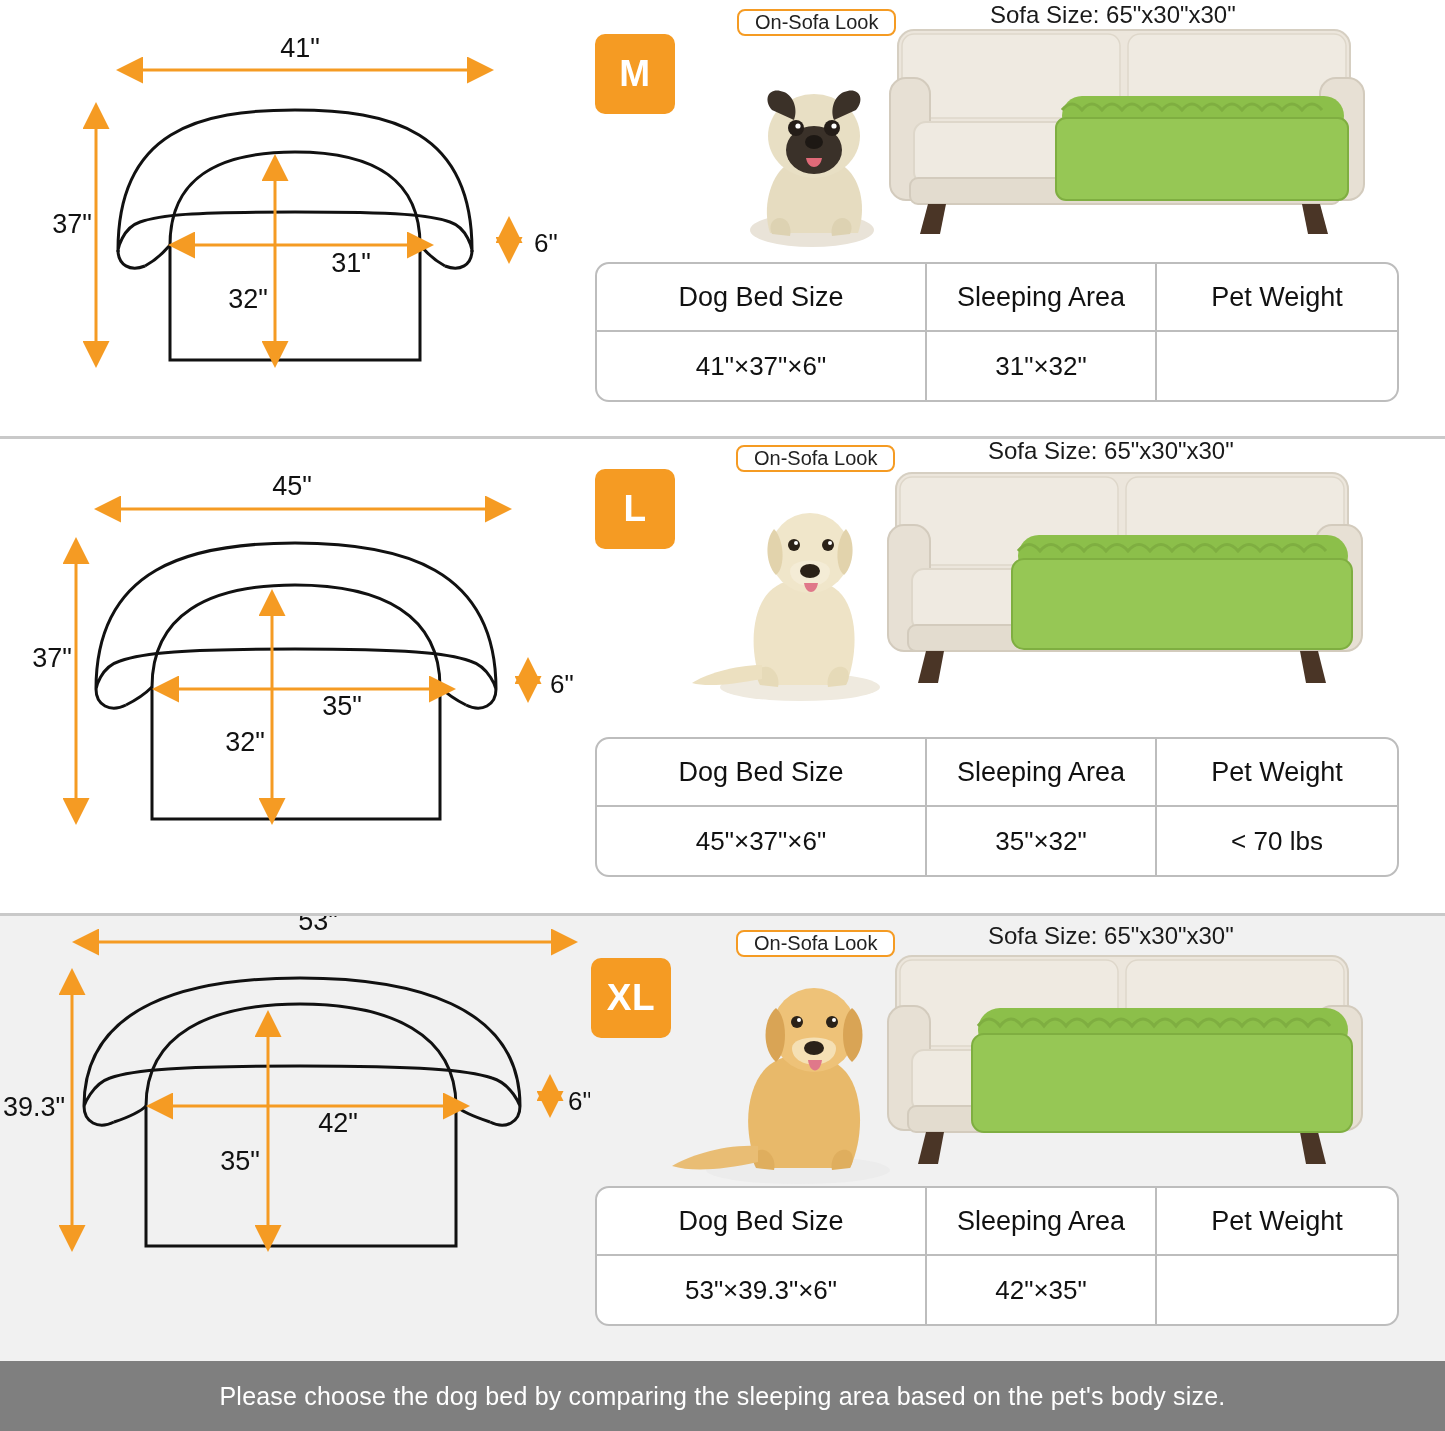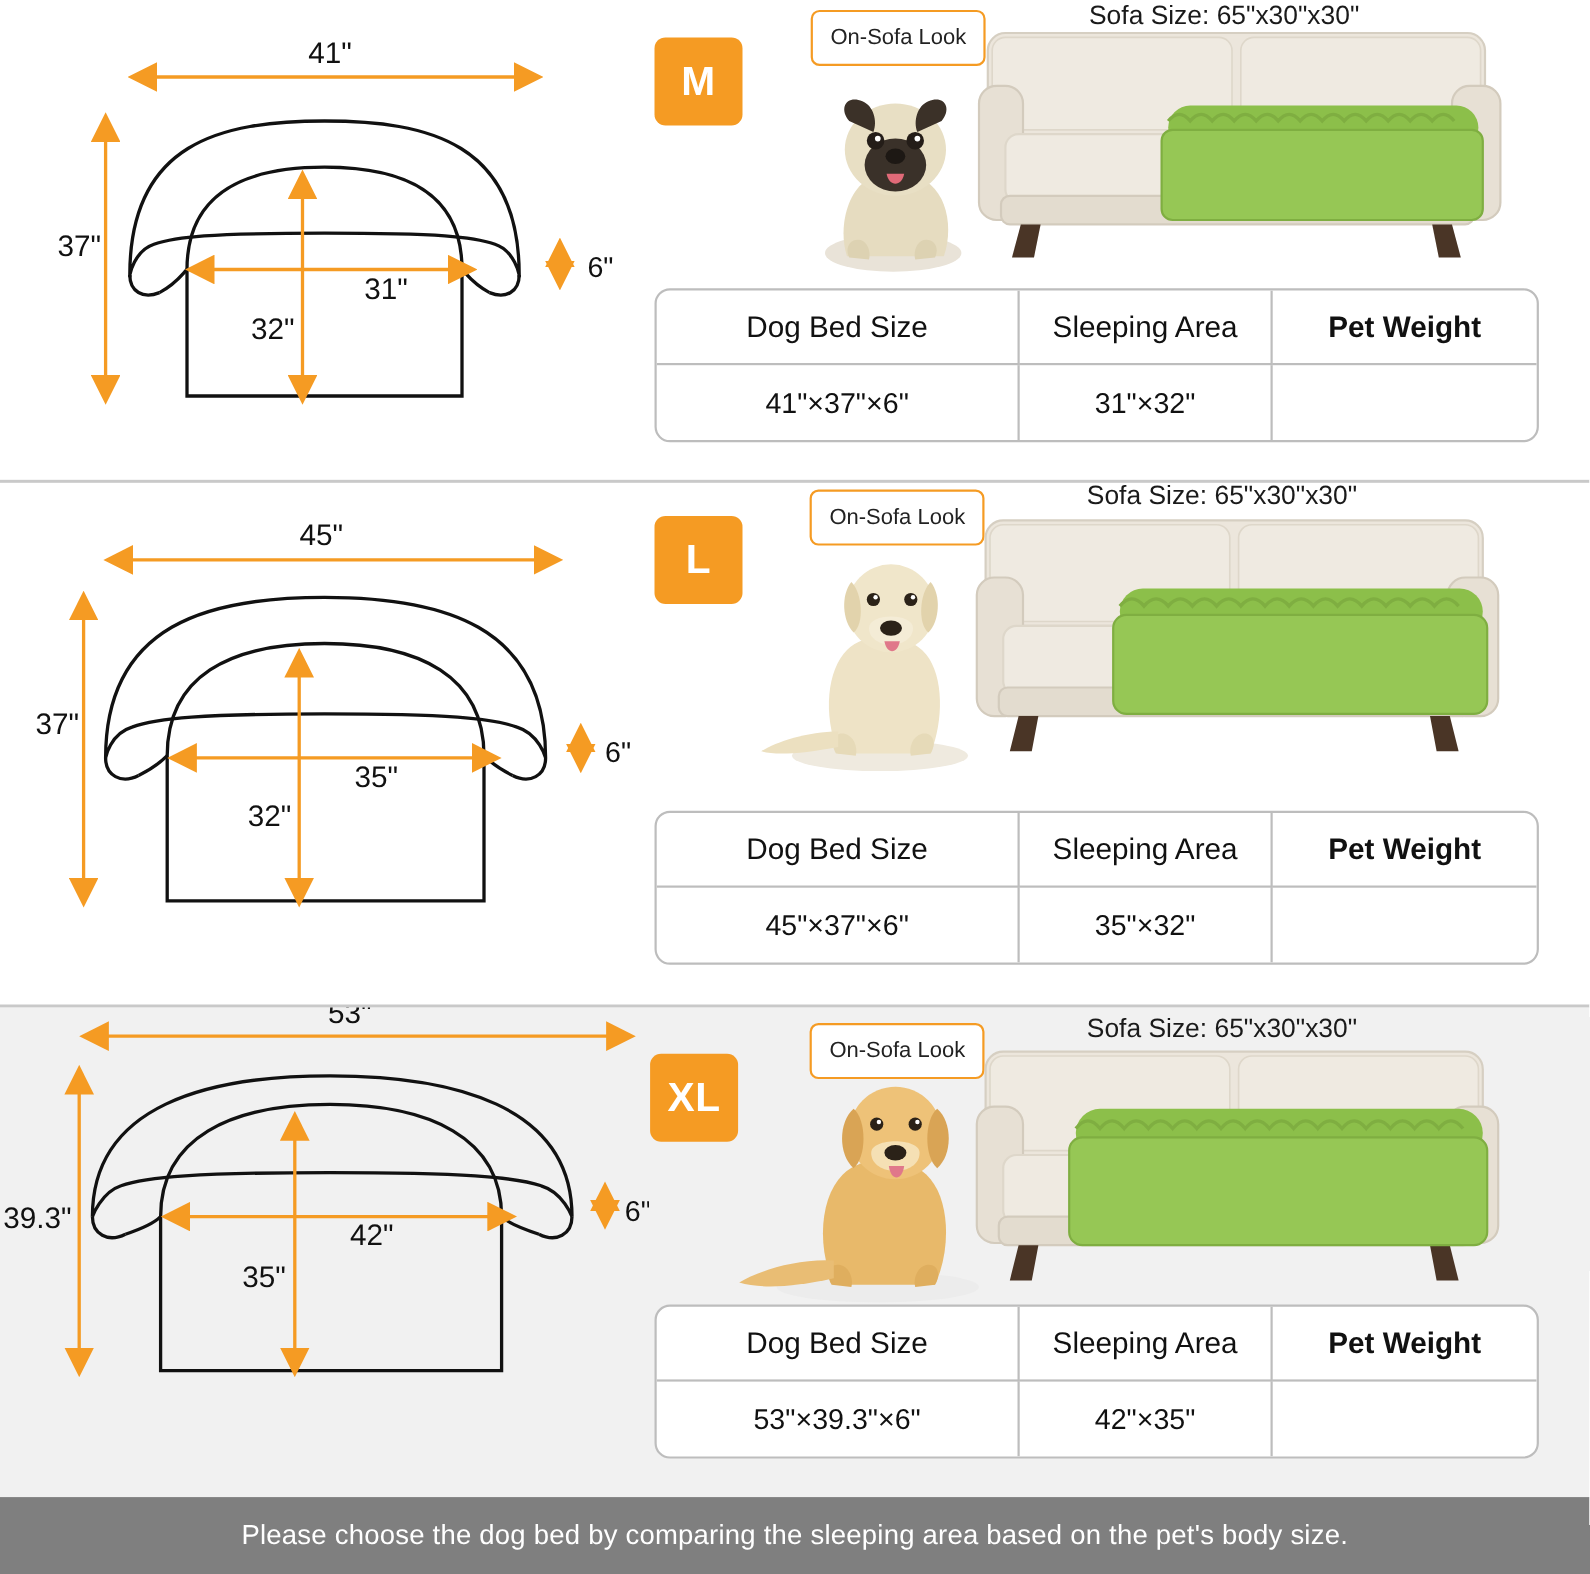--- a/index.html
+++ b/index.html
@@ -61,21 +61,21 @@
     letter-spacing: 0.5px;
   }
 
   .onsofa {
     position: absolute;
     border: 2px solid #F59B23;
     border-radius: 8px;
     background: #ffffff;
     color: #222;
     font-size: 20px;
-    padding: 12px 16px;
+    padding: 0 16px;
     white-space: nowrap;
   }
 
   .sofasize {
     position: absolute;
     font-size: 24px;
     color: #1a1a1a;
     white-space: nowrap;
   }
 
@@ -100,21 +100,21 @@
     display: flex;
     align-items: center;
     justify-content: center;
     font-size: 26px;
     color: #111;
     border-right: 2px solid #bdbdbd;
     border-bottom: 2px solid #bdbdbd;
     text-align: center;
     padding: 12px 6px;
   }
-  .spec-table .cell.lastcol { border-right: none; font-weight: bold; }
+  .spec-table .cell.lastcol { border-right: none; }
   .spec-table .cell.lastrow { border-bottom: none; }
   .spec-table .head { font-size: 27px; }
 
   
   .footer {
     position: absolute;
     left: 0;
     bottom: 0;
     width: 100%;
     height: 70px;
@@ -310,20 +310,21 @@
           <path d="M170 90 q11 -13 22 0 q11 -13 22 0 q11 -13 22 0 q11 -13 22 0 q11 -13 22 0 q11 -13 22 0 q11 -13 22 0 q11 -13 22 0 q11 -13 22 0 q11 -13 22 0 q11 -13 22 0 q11 -13 22 0 q11 -13 22 0 q11 -13 22 0" fill="none" stroke="#7fae41" stroke-width="3"></path>
         </g>
       </svg>
 
       <div class="spec-table" style="left:5px; top:298px;">
         <div class="cell head">Dog Bed Size</div>
         <div class="cell head">Sleeping Area</div>
         <div class="cell head lastcol">Pet Weight</div>
         <div class="cell lastrow">45"×37"×6"</div>
         <div class="cell lastrow">35"×32"</div>
+        <div class="cell lastcol lastrow">&lt; 70 lbs</div>
       </div>
     </div>
   </div>
 
   <div class="divider"></div>
 
   <div class="row row-xl">
 
     <div class="diagram-col">
       <svg width="590" height="447" viewBox="0 0 590 447">

